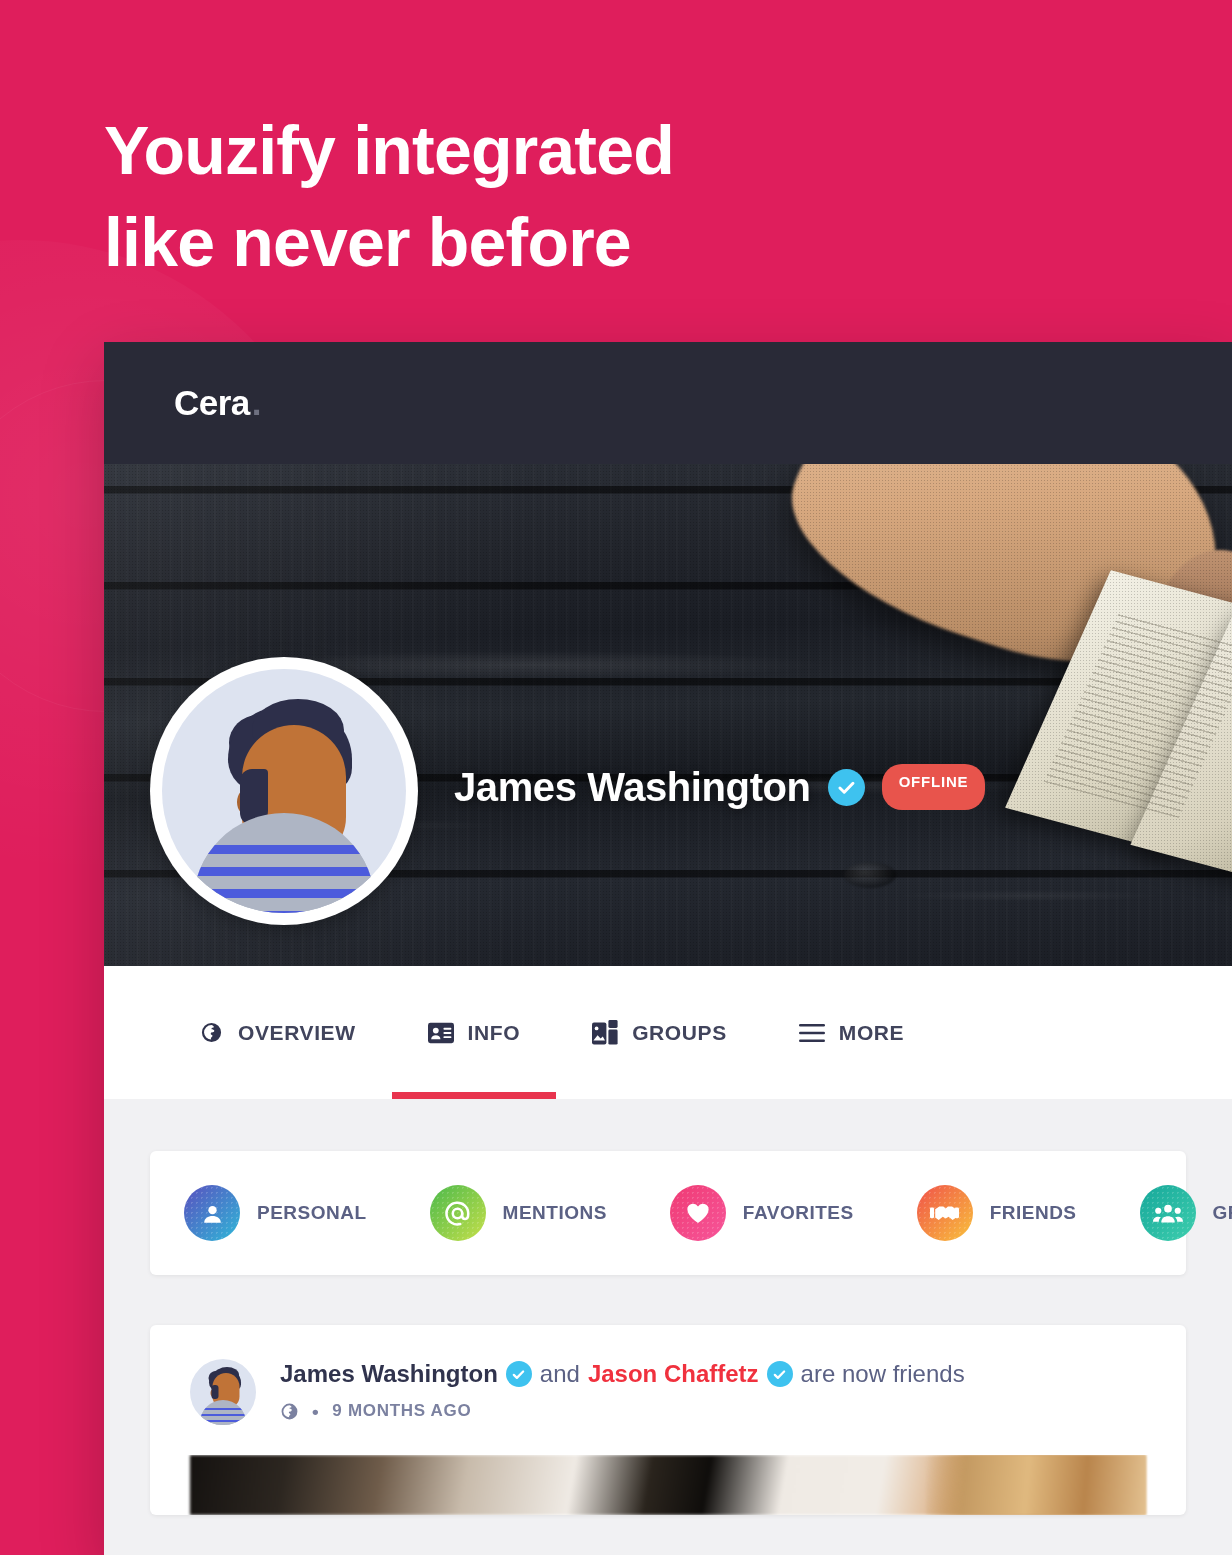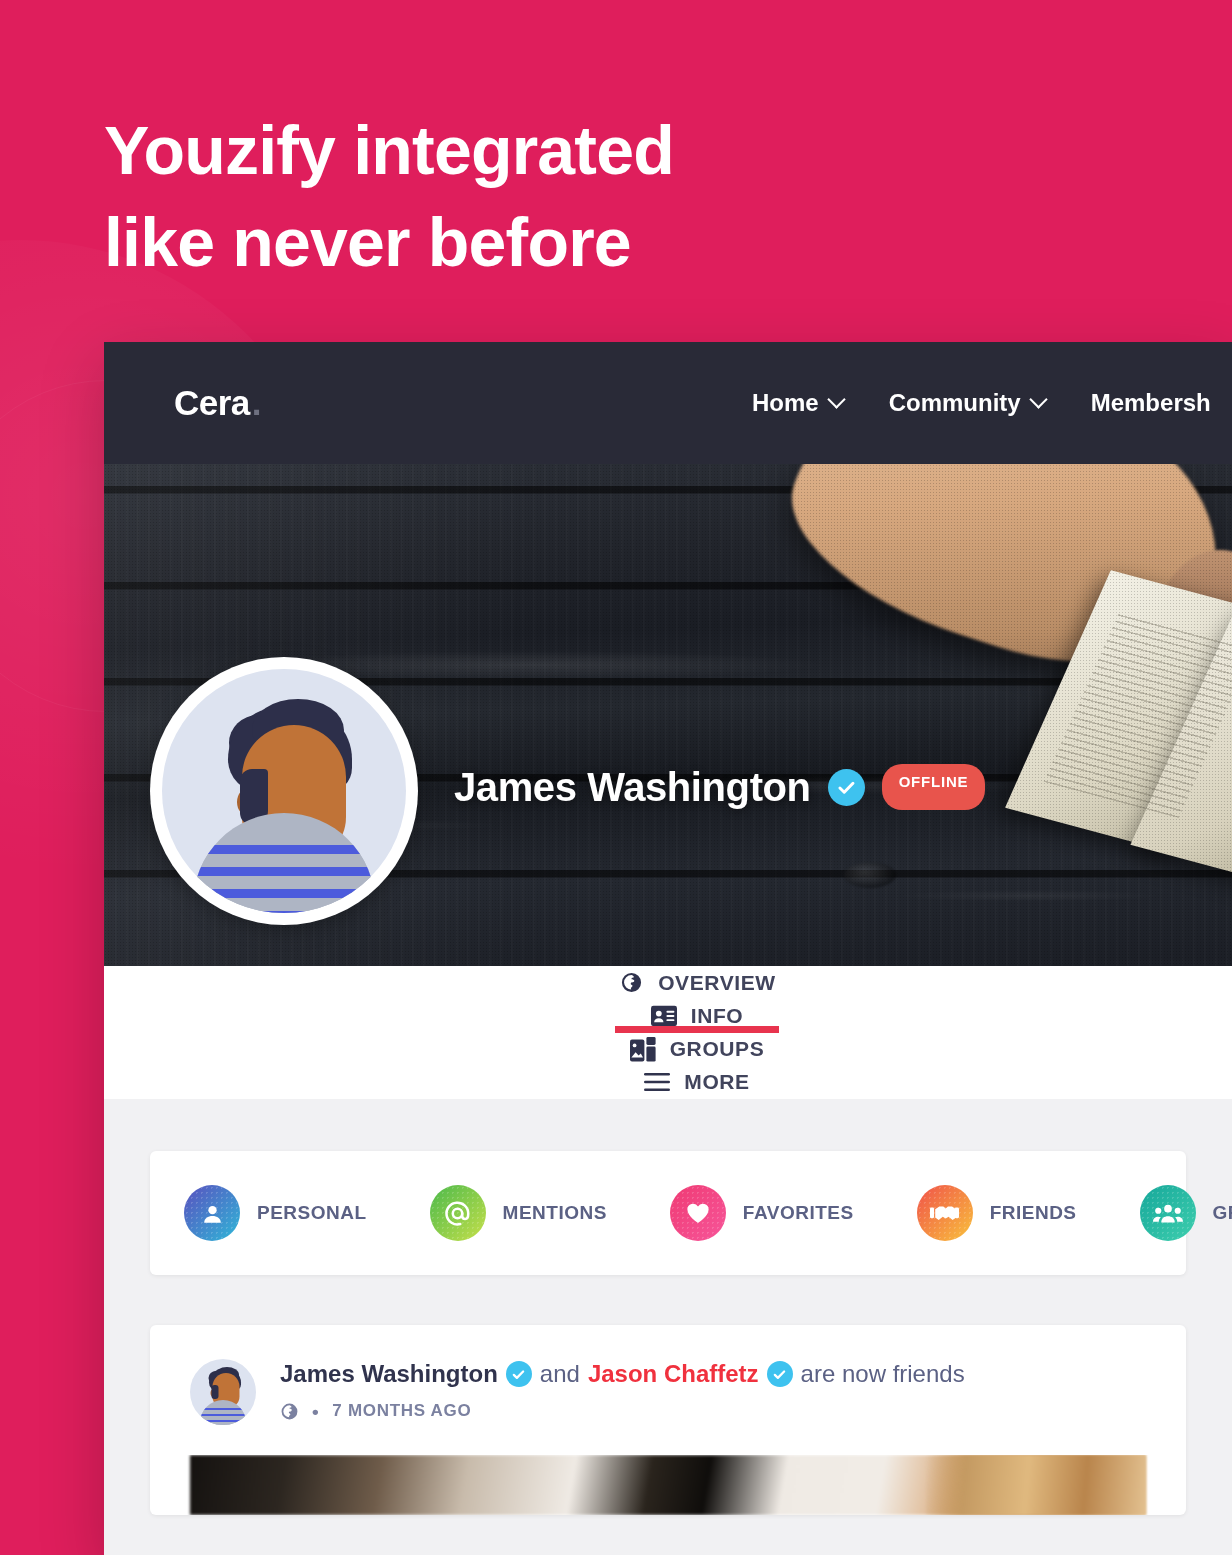--- a/index.html
+++ b/index.html
@@ -342,21 +342,20 @@
 
   
   .tabbar {
     height: 133px;
     background: #ffffff;
     display: flex;
     align-items: center;
     padding-left: 58px;
     gap: 0;
     position: relative;
-    flex-direction: column;
   }
   .tab {
     display: flex;
     align-items: center;
     gap: 14px;
     height: 100%;
     padding: 0 36px;
     position: relative;
   }
   .tab-label {
@@ -519,33 +518,20 @@
 like never before</div>
 
 <div class="app-frame">
 
   <div class="navbar">
     <div class="brand">
       <span>Cera</span>
       <span class="brand-dot">.</span>
     </div>
 
-    <div class="nav-menu">
-      <div class="nav-item">
-        <span>Home</span>
-        <i class="caret"></i>
-      </div>
-      <div class="nav-item">
-        <span>Community</span>
-        <i class="caret"></i>
-      </div>
-      <div class="nav-item">
-        <span>Membersh</span>
-      </div>
-    </div>
   </div>
 
   <div class="cover">
     <div class="cover-photo">
       <div class="wood"></div>
       <div class="grain-h"></div>
       <div class="knot"></div>
       <div class="arm"></div>
       <div class="hand"></div>
       <div class="book-l"></div>
@@ -724,21 +710,21 @@
             <span>are now friends</span>
           </div>
 
           <div class="activity-meta">
             <span style="display:inline-flex;">
               <svg width="19" height="19" viewBox="0 0 24 24" fill="#7b81a0">
                 <path d="M12 2a10 10 0 100 20 10 10 0 000-20zm0 2.2c1 0 1.6 1 2.3 1.6.5.5-.2 1.4-.9 1.3-.8-.1-1.6.4-1.3 1.2.3.9 1.7.5 2.4 1 .8.6.3 1.9-.5 2.3-.9.5-2.2.2-2.7 1.1-.4.8.4 1.7 1.2 2 .9.3.6 1.7-.2 2.1-.9.5-1.1 1.7-.6 2.5A7.8 7.8 0 014.2 12 7.8 7.8 0 0112 4.2z"></path>
               </svg>
             </span>
             <span class="meta-dot">•</span>
-            <span>7 MONTHS AGO</span>
+            <span>9 MONTHS AGO</span>
           </div>
         </div>
       </div>
 
       <div class="attachment">
         <div class="attachment-photo"></div>
         <div class="attachment-hair"></div>
       </div>
     </div>
 

